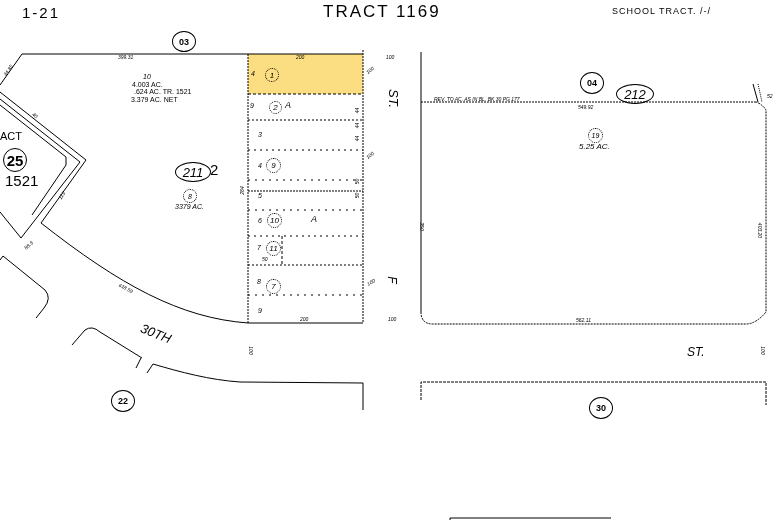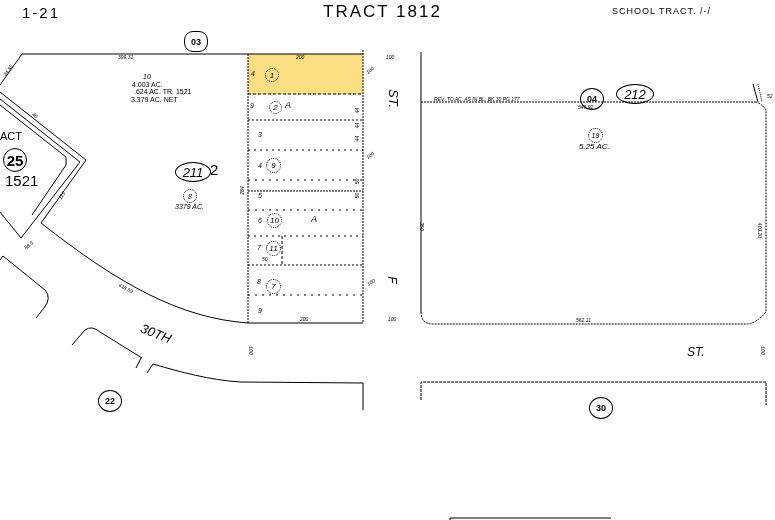--- a/index.html
+++ b/index.html
@@ -67,26 +67,26 @@
   <line x1="753" y1="84" x2="758" y2="102" stroke="#000" stroke-width="1"></line>
   <line x1="758" y1="84" x2="762" y2="102" stroke="#000" stroke-width="1" stroke-dasharray="1,1"></line>
 
   <path d="M 421 400 L 421 382 L 766 382 L 766 405" stroke="#000" stroke-width="1" fill="none" stroke-dasharray="3,1"></path>
 
   <line x1="450" y1="518" x2="611" y2="518" stroke="#000" stroke-width="1"></line>
   <line x1="450" y1="518" x2="450" y2="520" stroke="#000" stroke-width="1"></line>
 </svg>
 
 <div class="t hdr" style="left:22px;top:5px;font-size:15px;">1-21</div>
-<div class="t hdr" style="left:323px;top:3px;">TRACT 1812</div>
+<div class="t hdr" style="left:323px;top:3px;">TRACT 1169</div>
 <div class="t" style="left:612px;top:7px;font-size:9px;letter-spacing:1px;">SCHOOL TRACT. /-/</div>
 
-<div class="circ" style="left:184px;top:31px;width:22px;height:19px;border-radius:9px;">03</div>
-<div class="circ" style="left:580px;top:88px;width:22px;height:20px;">04</div>
-<div class="circ" style="left:98px;top:390px;width:22px;height:20px;text-align:center;">22</div>
+<div class="circ" style="left:172px;top:31px;width:22px;height:19px;">03</div>
+<div class="circ" style="left:580px;top:72px;width:22px;height:20px;">04</div>
+<div class="circ" style="left:111px;top:390px;width:22px;height:20px;text-align:center;">22</div>
 <div class="circ" style="left:589px;top:397px;width:22px;height:20px;">30</div>
 <div class="circ" style="left:3px;top:148px;width:22px;height:22px;font-size:15px;">25</div>
 <div class="t" style="left:0px;top:131px;font-size:11px;">ACT</div>
 <div class="t md" style="left:5px;top:173px;font-size:15px;">1521</div>
 
 <div class="oval" style="left:175px;top:162px;width:34px;height:18px;">211</div>
 <div class="t" style="left:210px;top:162px;font-size:15px;">2</div>
 <div class="oval" style="left:616px;top:84px;width:36px;height:18px;">212</div>
 
 <div class="t" style="left:143px;top:73px;font-size:7px;font-style:italic;">10</div>

